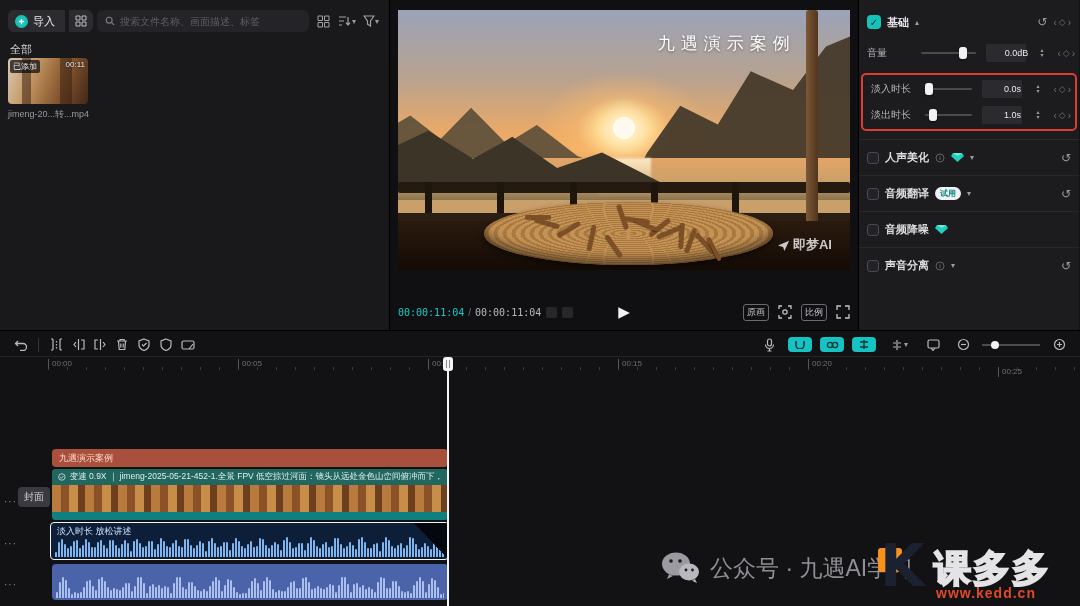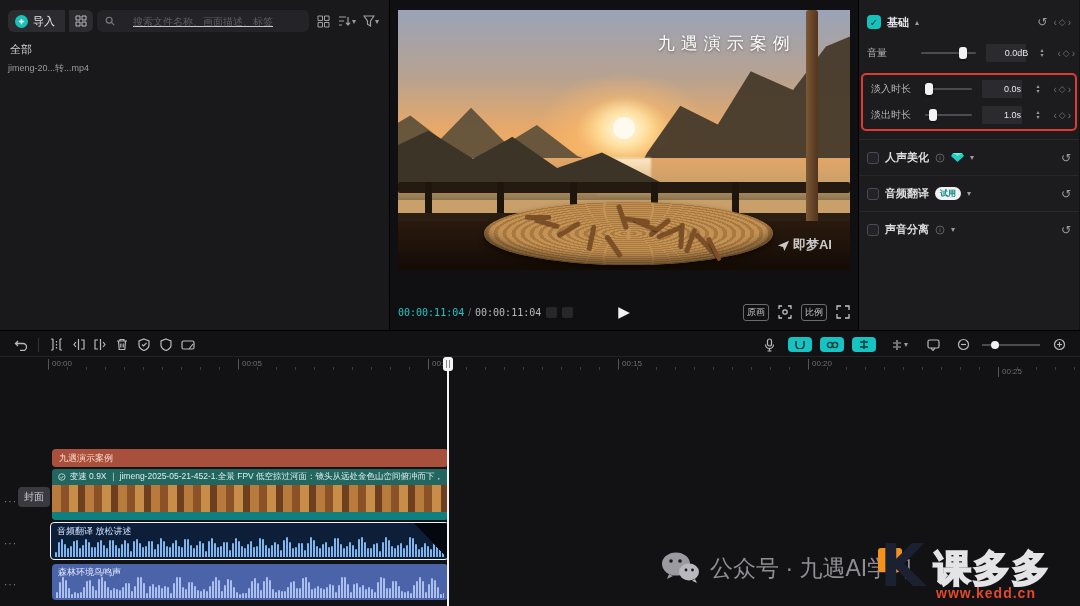--- a/index.html
+++ b/index.html
@@ -12,21 +12,21 @@
   .media-panel { width:390px; height:330px; background:#19191c; position:relative; border-right:1px solid #000; }
   .preview-panel { width:469px; height:330px; background:#101013; position:relative; border-right:1px solid #000; }
   .settings-panel { width:220px; height:330px; background:#1c1c1f; position:relative; overflow:hidden; }
 
   
   .mp-toolbar { position:absolute; top:10px; left:8px; right:8px; height:22px; display:flex; gap:4px; align-items:center; }
   .btn-import { display:flex; align-items:center; gap:5px; background:#2c2c30; border-radius:6px 0 0 6px; height:22px; padding:0 10px 0 7px; font-size:11px; color:#e8e8ec; cursor:pointer; }
   .btn-grid { width:24px; height:22px; background:#2c2c30; border-radius:0 6px 6px 0; display:flex; align-items:center; justify-content:center; }
   .imp-circle { width:13px; height:13px; border-radius:50%; background:#17c2b8; display:flex; align-items:center; justify-content:center; }
   .imp-circle svg { display:block; }
-  .search-wrap { flex:1; height:22px; background:#242428; border-radius:6px; display:flex; align-items:center; padding:0 8px; gap:18px;text-decoration:underline; }
+  .search-wrap { flex:1; height:22px; background:#242428; border-radius:6px; display:flex; align-items:center; padding:0 8px; gap:5px; }
   .search-wrap input { flex:1; background:transparent; border:0; outline:0; color:#c8c8cc; font-size:10px; font-family:inherit; }
   .search-wrap input::placeholder { color:#5e5e64; }
   .mp-icon { width:20px; height:20px; display:flex; align-items:center; justify-content:center; color:#a0a0a6; }
   .mp-filter-label { position:absolute; top:42px; left:10px; font-size:11px; color:#d0d0d4; }
   .media-item { position:absolute; top:58px; left:8px; width:80px; }
   .thumb { width:80px; height:46px; border-radius:4px; position:relative; overflow:hidden;
     background:linear-gradient(110deg,#d9c9b5 0%,#c49a67 30%,#9a6a3d 55%,#6e4426 78%,#432817 100%); }
   .thumb:before { content:""; position:absolute; left:14px; top:0; width:9px; height:46px; background:rgba(60,35,20,.55); }
   .thumb:after { content:""; position:absolute; left:52px; top:0; width:12px; height:46px; background:rgba(50,28,16,.5); }
   .added-badge { position:absolute; top:2px; left:2px; background:rgba(10,10,12,.72); color:#e8e8ec; font-size:8px; padding:1px 3px; border-radius:2px; z-index:2; }
@@ -184,20 +184,24 @@
         </span>
         <span class="mp-icon">
           <svg width="12" height="12" viewBox="0 0 12 12">
               <path d="M1 1h10L7.5 6v5L4.5 9.2V6z" fill="none" stroke="#a0a0a6" stroke-width="1.2"></path>
             </svg>
             <span class="caret">▾</span>
         </span>
       </div>
       <div class="mp-filter-label">全部</div>
       <div class="media-item">
+        <div class="thumb">
+          <span class="added-badge">已添加</span>
+          <span class="thumb-dur">00:11</span>
+        </div>
         <div class="media-name">jimeng-20...转...mp4</div>
       </div>
     </div>
 
     <div class="preview-panel">
       <div class="video-frame">
         <div class="sky"></div>
         <div class="sunglow"></div>
         <div class="sun"></div>
         <div class="mtn mtn-r"></div>
@@ -363,20 +367,32 @@
         <div class="sec-head">
           <span class="cb-off"></span>
           <span class="sec-label">音频翻译</span>
           <span class="trial-badge">试用</span>
           <span class="caret">▾</span>
           <span class="spacer"></span>
           <span class="reset">↺</span>
         </div>
       </div>
 
+      <div class="sec">
+        <div class="sec-head">
+          <span class="cb-off"></span>
+          <span class="sec-label">音频降噪</span>
+          <span class="gem">
+              <svg width="13" height="11" viewBox="0 0 13 11">
+                <path d="M2 1h9l2 3-6.5 6L0 4z" fill="#1fd0c0"></path>
+                <path d="M2 1h9l-4.5 3z" fill="#7ee6da"></path>
+              </svg>
+            </span>
+        </div>
+      </div>
 
       <div class="sec" style="border-bottom:none">
         <div class="sec-head">
           <span class="cb-off"></span>
           <span class="sec-label">声音分离</span>
           <span class="info-ic">
               <svg width="10" height="10" viewBox="0 0 10 10">
                 <circle cx="5" cy="5" r="4" fill="none" stroke="#7a7a82"></circle>
                 <path d="M5 4.2v2.6M5 2.8v.9" stroke="#7a7a82"></path>
               </svg>
@@ -515,21 +531,21 @@
               <circle cx="5" cy="5" r="4.2" fill="none" stroke="#d8ecea" stroke-width="1"></circle>
               <path d="M3 5.2 4.5 6.6 7 3.8" fill="none" stroke="#d8ecea" stroke-width="1.1"></path>
             </svg>
           <span>变速 0.9X ｜ jimeng-2025-05-21-452-1.全景 FPV 低空掠过河面：镜头从远处金色山峦间俯冲而下，贴着波光粼粼的河面快速前行</span>
         </div>
         <div class="cv-film"></div>
         <div class="cv-foot"></div>
       </div>
 
       <div class="clip clip-audio1">
-        <div class="aud-label">音频翻译 放松讲述</div>
+        <div class="aud-label">淡入时长 放松讲述</div>
         <div class="wave w1" id="wave1">
             <i style="height: 5px;"></i>
             <i style="height: 15.0492px;"></i>
             <i style="height: 17.6717px;"></i>
             <i style="height: 13.3723px;"></i>
             <i style="height: 9.50758px;"></i>
             <i style="height: 11.504px;"></i>
             <i style="height: 16.4934px;"></i>
             <i style="height: 16.6848px;"></i>
             <i style="height: 8.59293px;"></i>
@@ -652,21 +668,20 @@
             <i style="height: 8.23932px;"></i>
             <i style="height: 18.1303px;"></i>
             <i style="height: 20.5423px;"></i>
             <i style="height: 15.1493px;"></i>
             <i style="height: 9.14588px;"></i>
           </div>
         <div class="fade-wedge"></div>
       </div>
 
       <div class="clip clip-audio2">
-        <div class="aud-label">森林环境鸟鸣声</div>
         <div class="wave w2" id="wave2">
             <i style="height: 6px;"></i>
             <i style="height: 15.7973px;"></i>
             <i style="height: 20.9401px;"></i>
             <i style="height: 17.6426px;"></i>
             <i style="height: 9.85675px;"></i>
             <i style="height: 4.43973px;"></i>
             <i style="height: 6.23893px;"></i>
             <i style="height: 5.49023px;"></i>
             <i style="height: 6.51119px;"></i>

